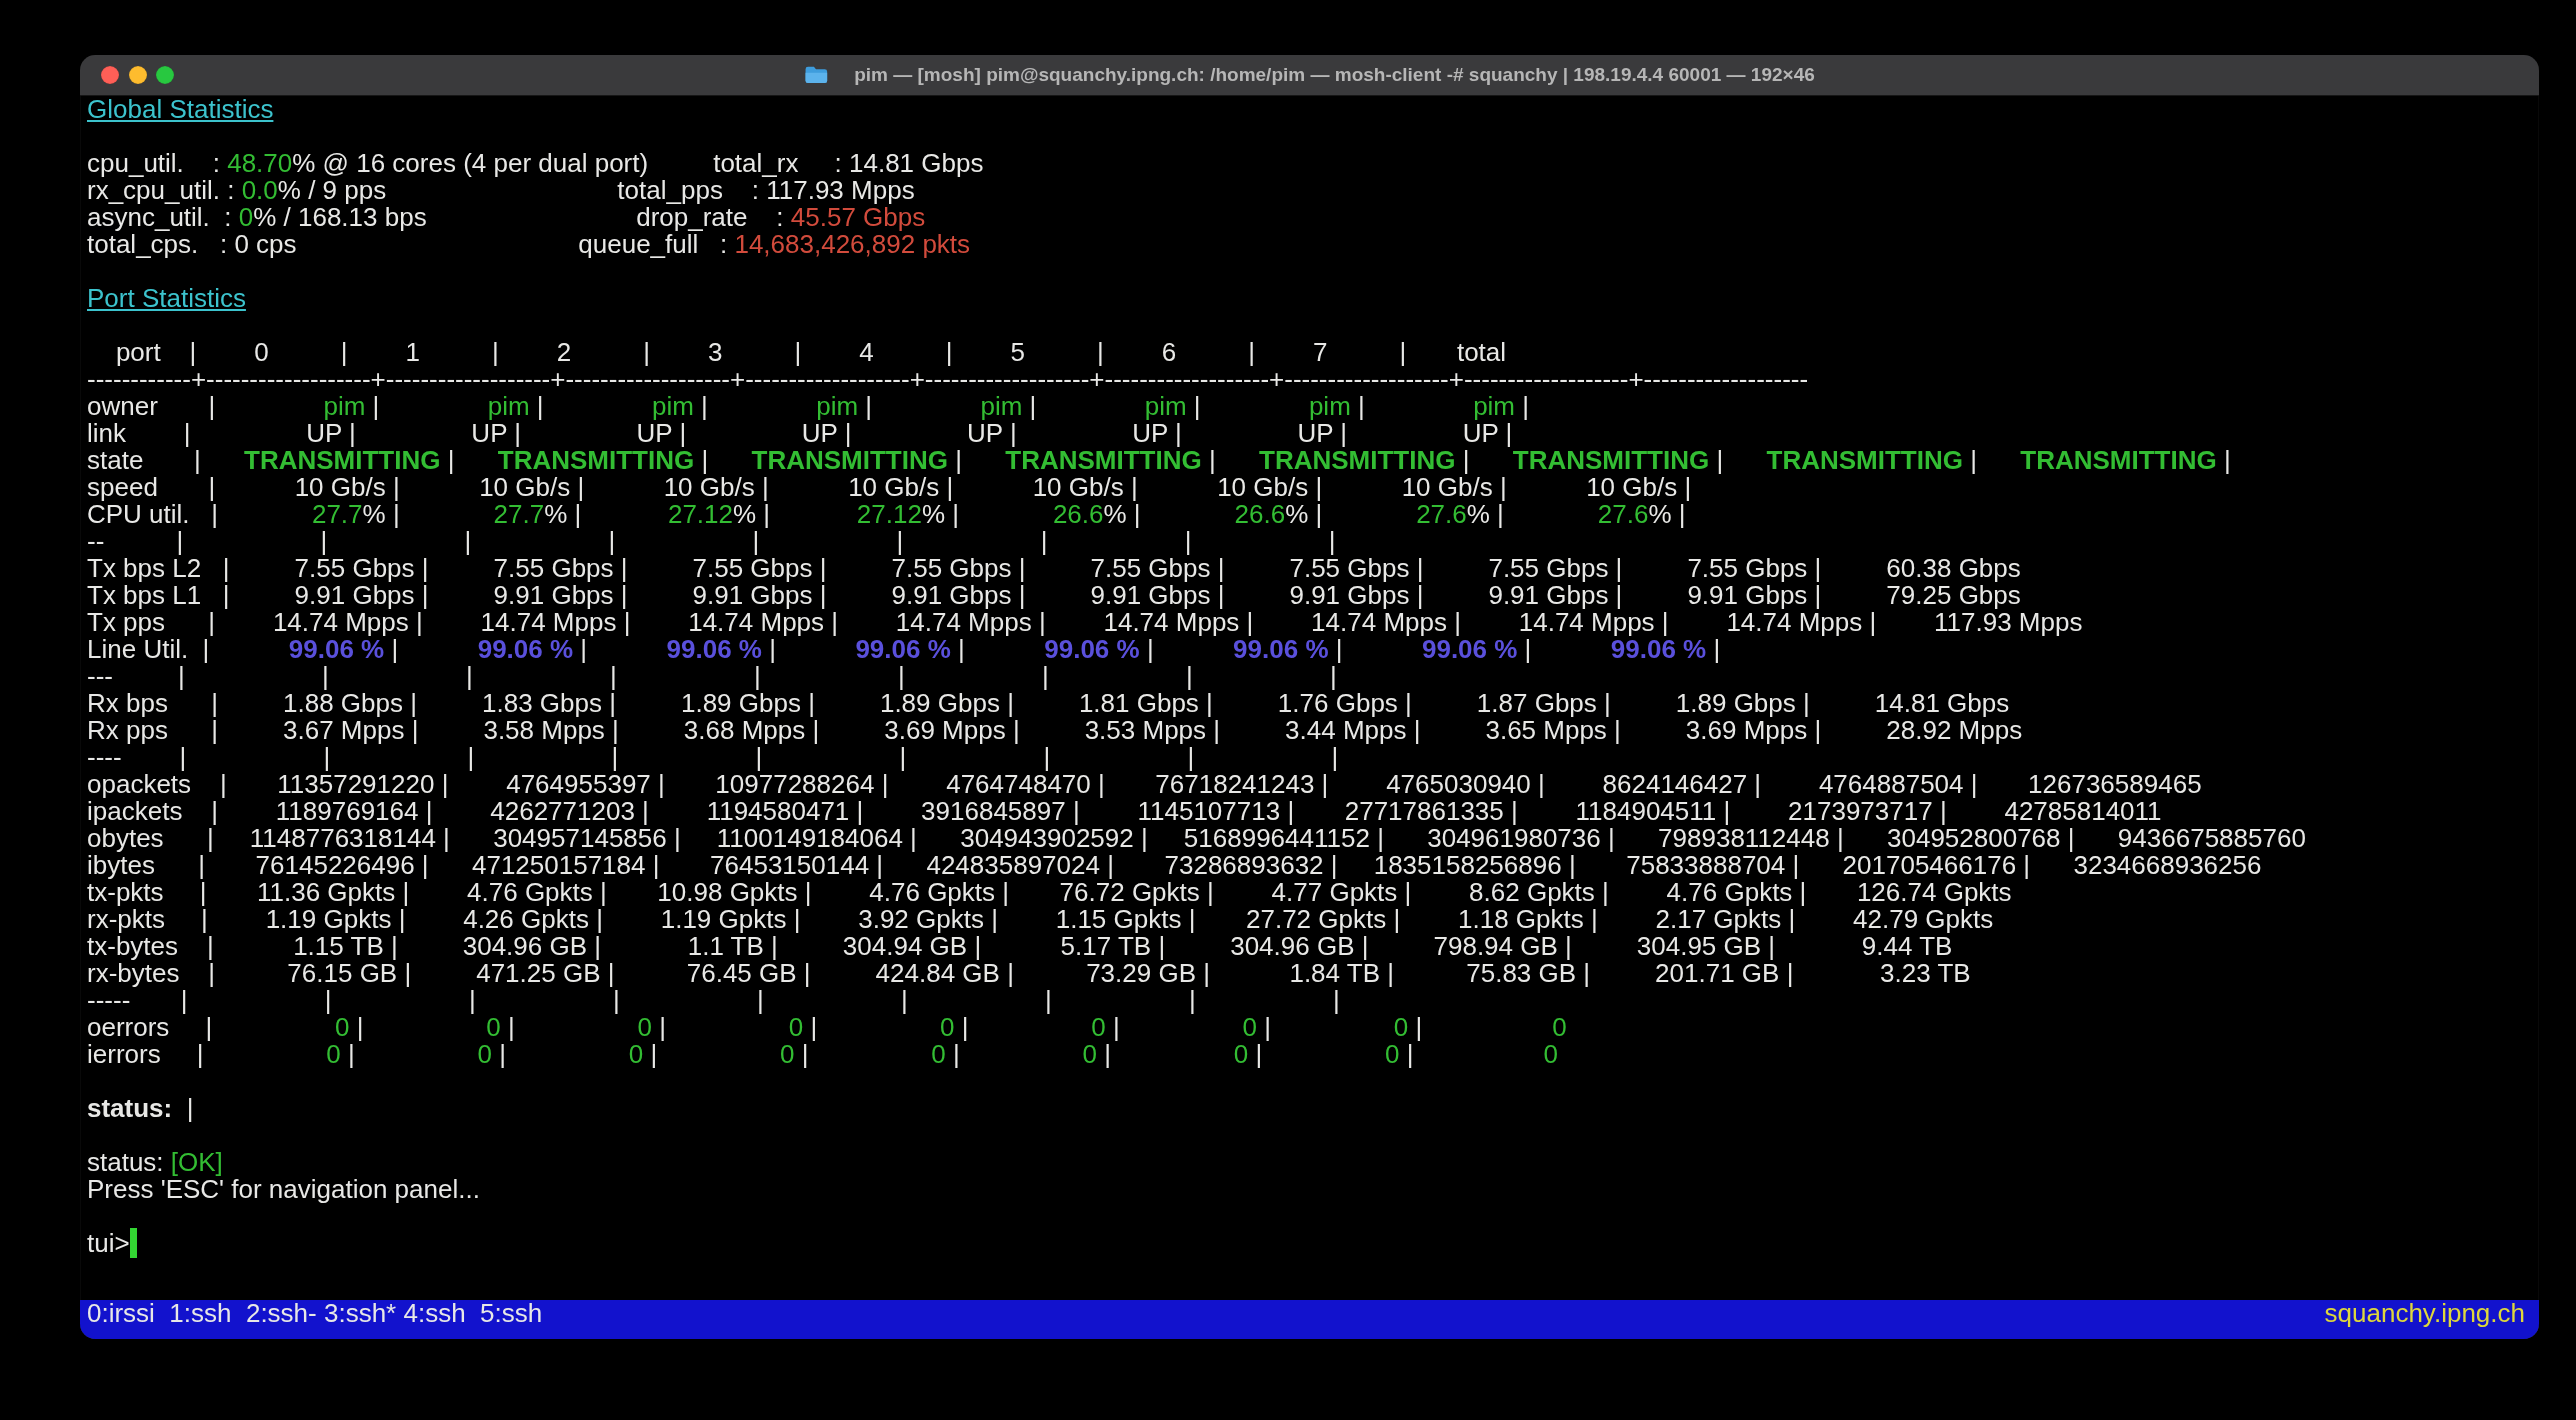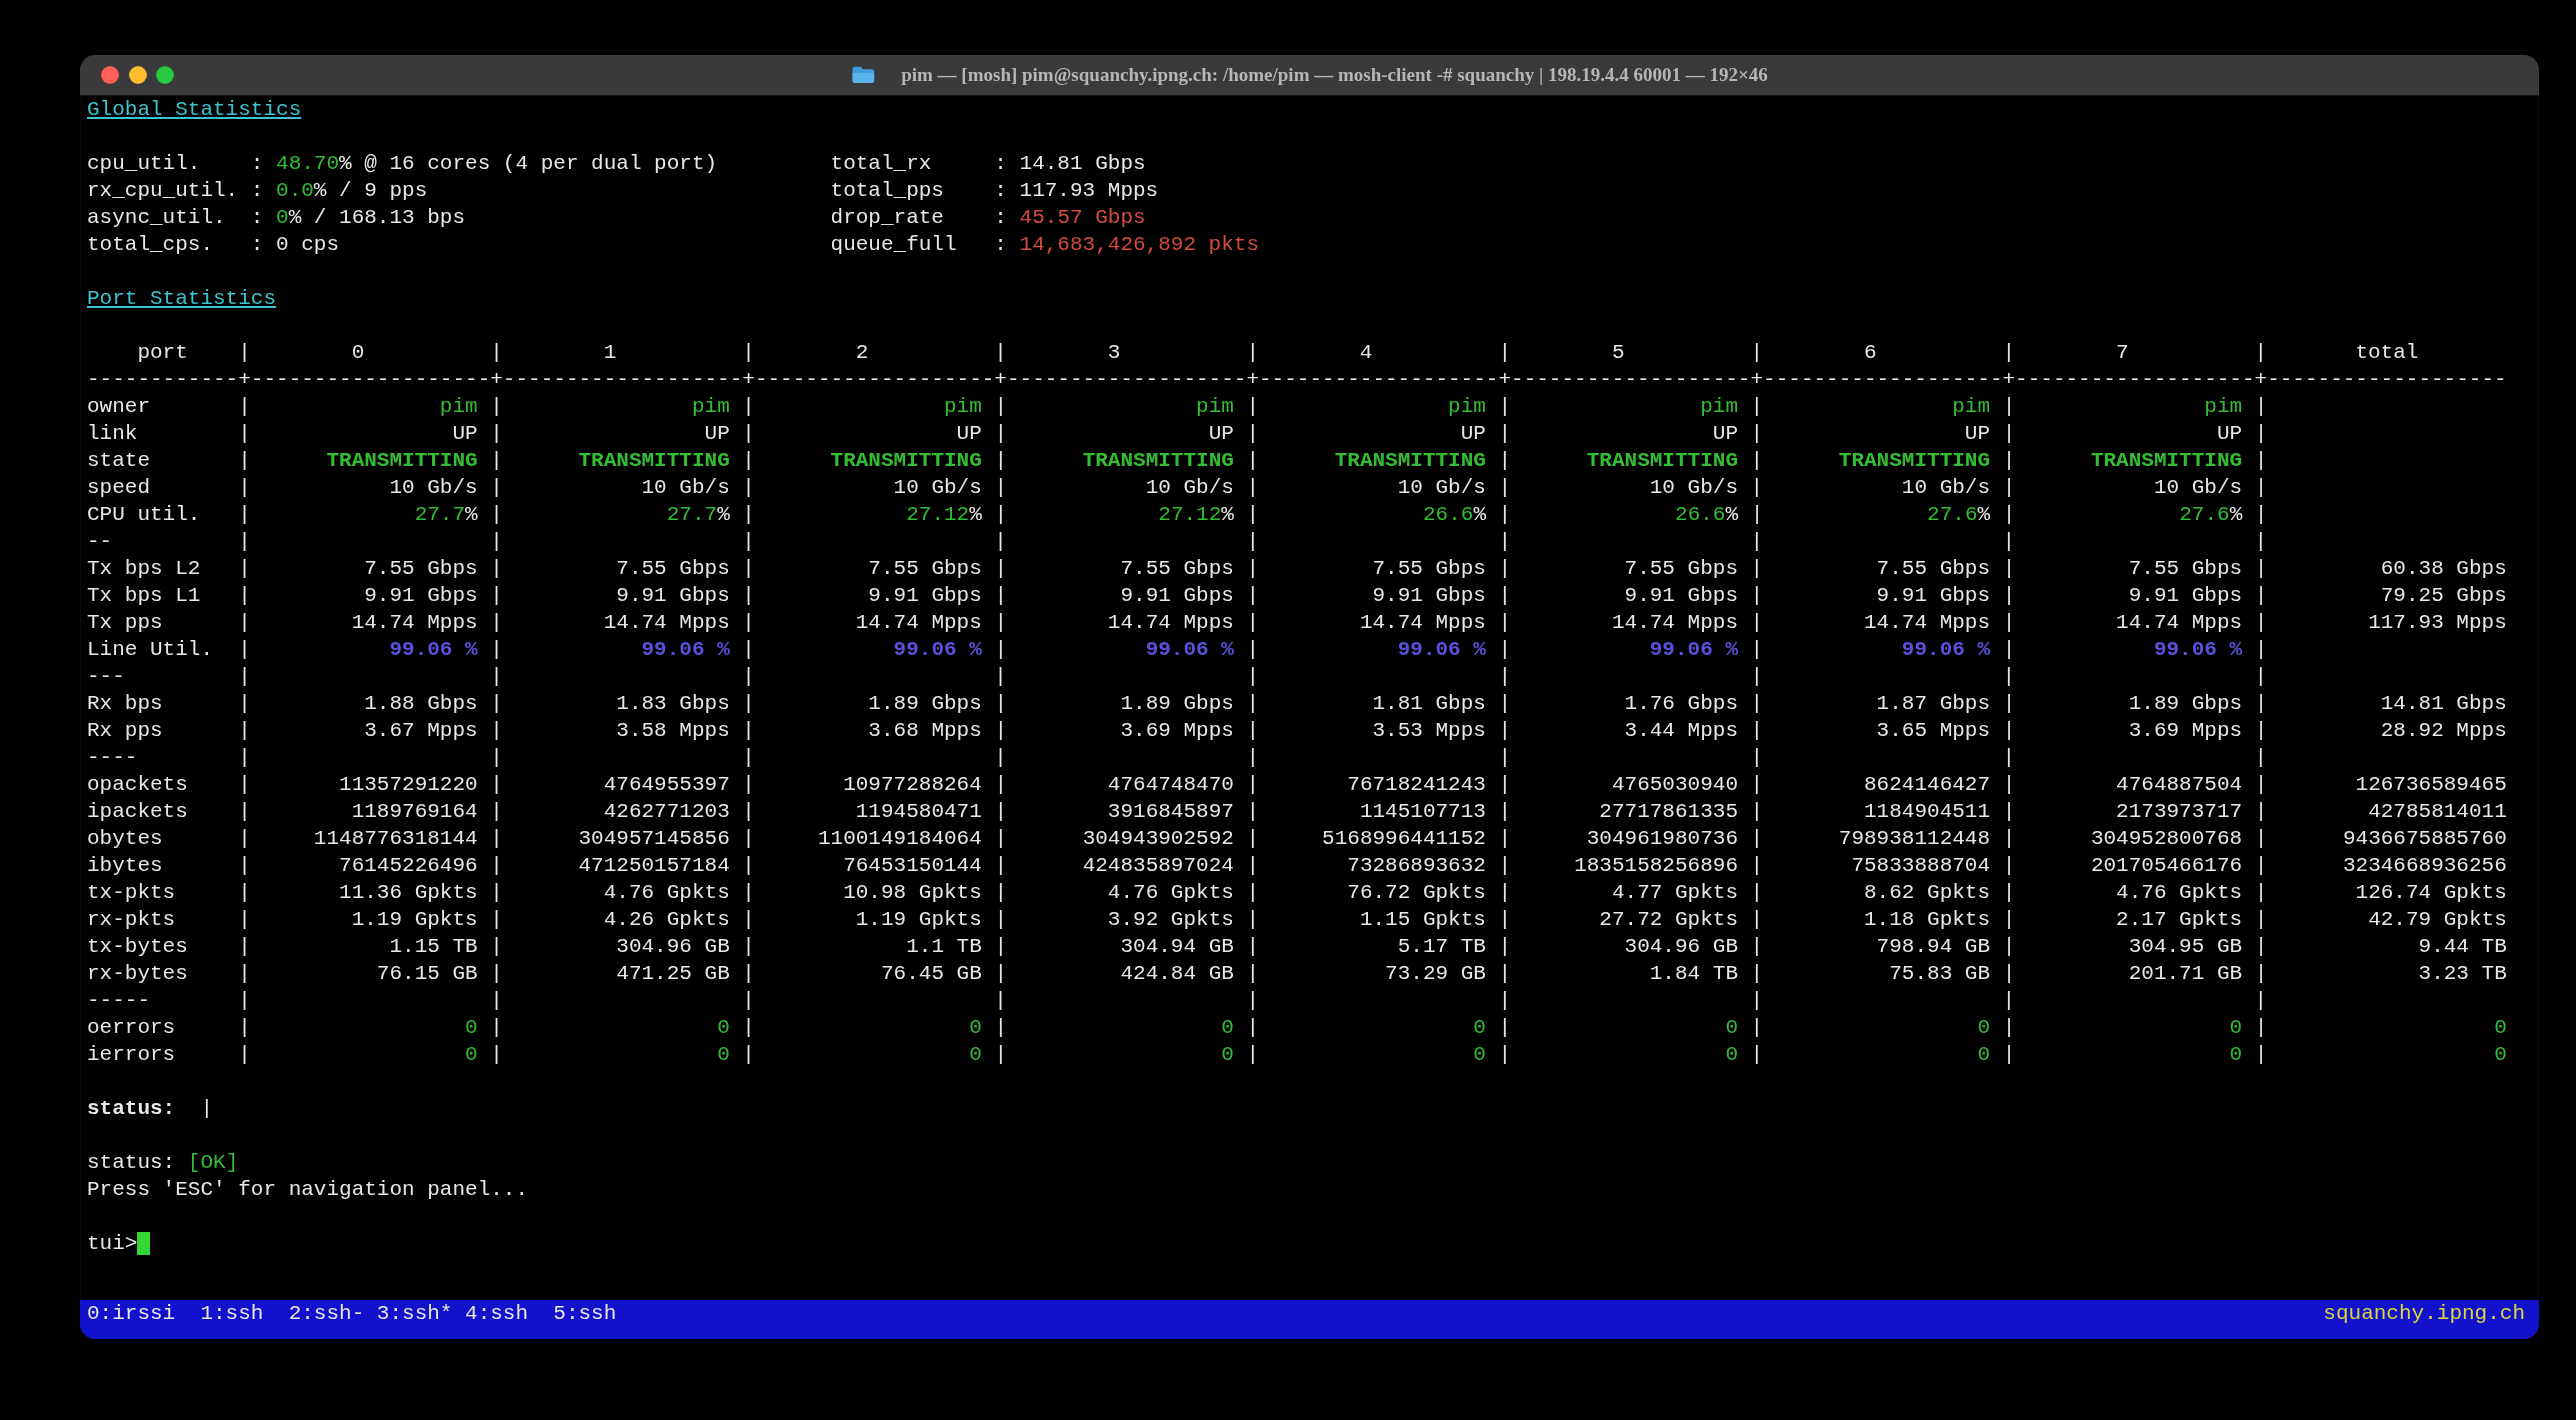--- a/index.html
+++ b/index.html
@@ -5,24 +5,24 @@
   html,body{margin:0;padding:0}
   body{width:2576px;height:1420px;background:#000;position:relative;overflow:hidden;
        font-family:"DejaVu Sans Mono",monospace}
   .window{position:absolute;left:80px;top:55px;width:2459px;height:1284px;border-radius:15.3px;
           background:var(--bg);overflow:hidden;
           box-shadow:0 28px 84px rgba(0,0,0,.85), inset 0 -0.7px 0 rgba(255,255,255,.20), inset 0.7px 0 0 rgba(255,255,255,.05), inset -0.7px 0 0 rgba(255,255,255,.05)}
   .titlebar{height:40px;background:var(--tbbg);display:flex;align-items:center;justify-content:center;
             position:relative;border-bottom:0.7px solid #161616}
   .lights{position:absolute;left:21px;top:0;height:100%;display:flex;align-items:center;gap:9.7px}
   .light{width:18px;height:18px;border-radius:50%;box-shadow:inset 0 0 0.7px rgba(0,0,0,.4)}
-  .title{display:flex;align-items:center;gap:26px;font-family:Liberation Serif, serif;
+  .title{display:flex;align-items:center;gap:26px;font-family:Liberation Sans, sans-serif;
          font-size:19px;font-weight:700;color:var(--tbtext);white-space:pre}
   .term{position:absolute;left:0;top:41px;right:0;bottom:0;padding:0 7px;
-        font-family:Liberation Mono, monospace;font-size:21px;line-height:27px;
+        font-family:Liberation Sans, sans-serif;font-size:26px;line-height:27px;
         display:flex;flex-direction:column;overflow:hidden}
   .row{white-space:pre;height:27px;flex:0 0 auto}
   .w{color:var(--text)}
   .b{color:var(--text);font-weight:bold}
   .g{color:var(--green)}
   .gb{color:var(--green);font-weight:bold}
   .r{color:var(--red)}
   .h{color:var(--cyan);text-decoration:underline}
   .ub{color:var(--util);font-weight:bold}
   .y{color:var(--yellow)}

